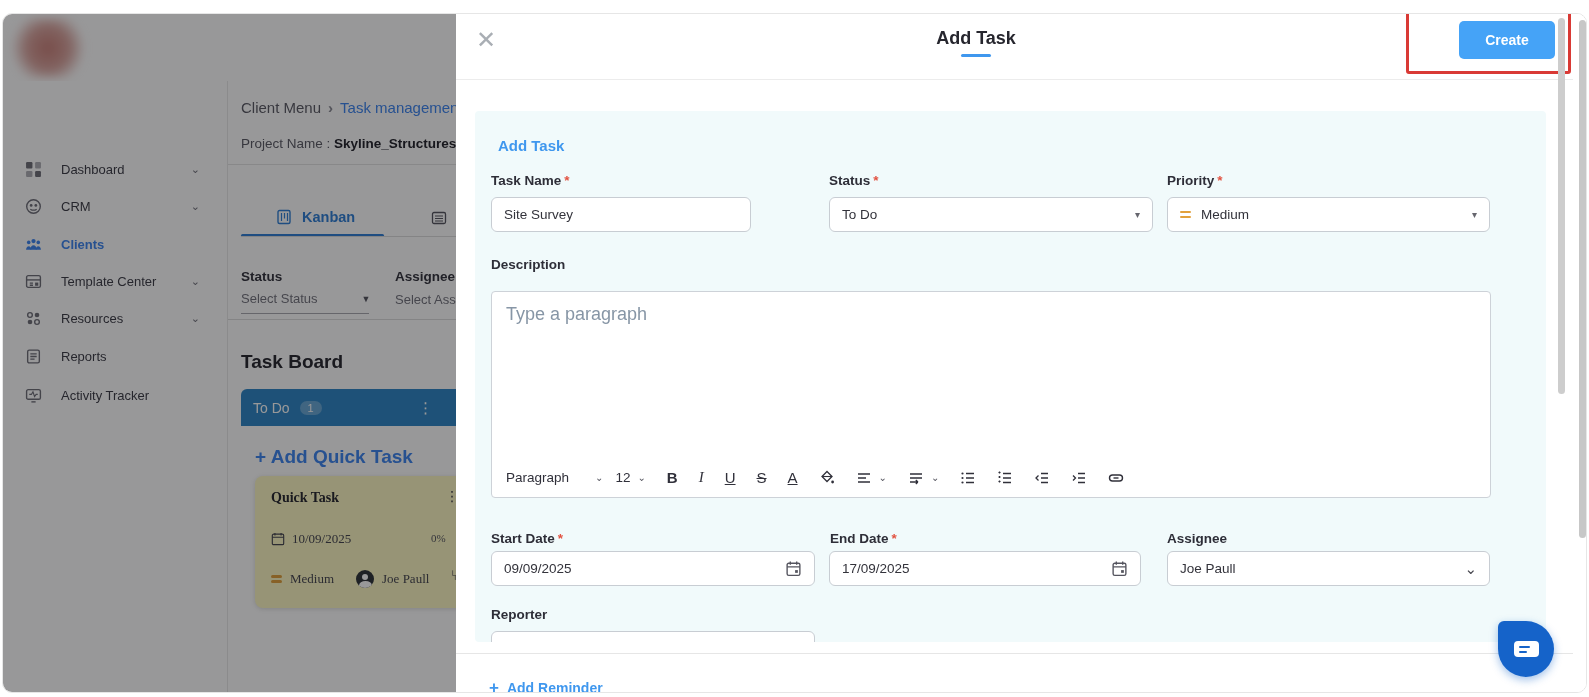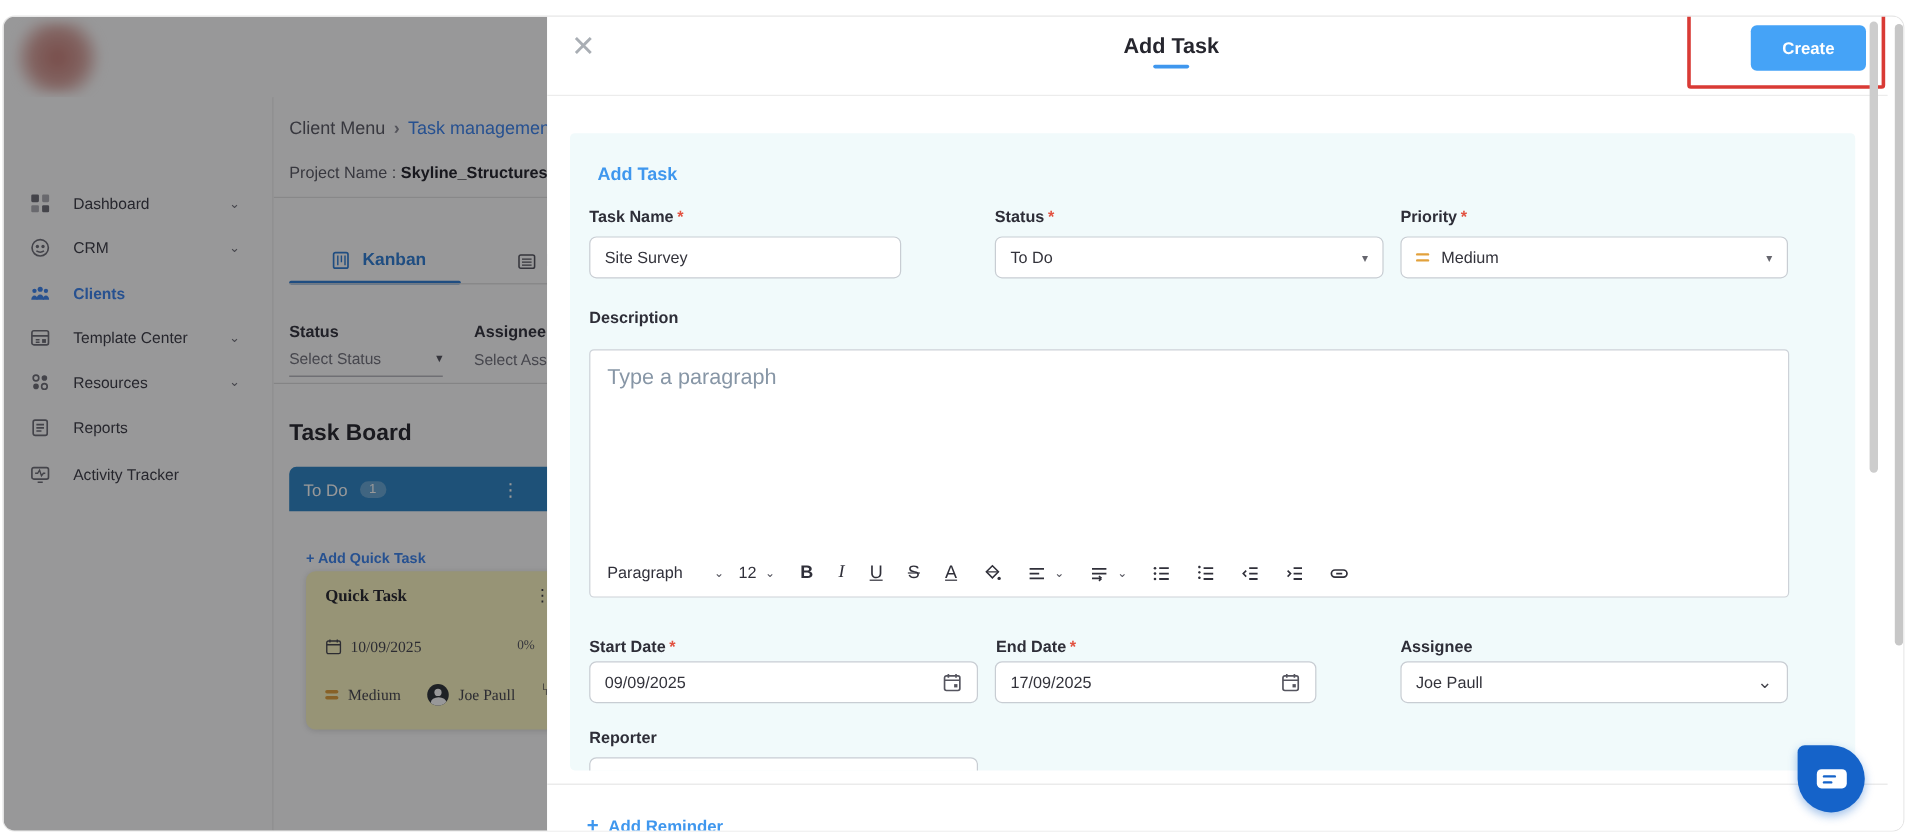--- a/index.html
+++ b/index.html
@@ -34,21 +34,21 @@
   .flt-label { position:absolute; font-size:13.5px; font-weight:bold; color:#33333d; white-space:nowrap; }
   .flt-value { position:absolute; font-size:13px; color:#73737d; white-space:nowrap; display:flex; align-items:center; }
   .flt-caret { font-size:9px; color:#55555f; }
   .flt-line { position:absolute; height:1px; background:#a9a9b0; }
   .sect-divider { position:absolute; left:0; top:238px; width:228px; height:1px; background:#dcdcdc; }
 
   .board-title { position:absolute; left:13px; top:270px; font-size:19px; font-weight:bold; color:#26262e; }
   .todo-header { position:absolute; left:13px; top:308px; width:240px; height:37px; background:var(--todo-header,#2e86c6); border-radius:6px 6px 0 0; display:flex; align-items:center; padding:0 12px; gap:10px; color:#fff; font-size:14px; }
   .todo-badge { background:rgba(255,255,255,.28); border-radius:10px; padding:1px 8px; font-size:11px; }
   .todo-kebab { position:absolute; right:48px; color:#fff; font-size:15px; letter-spacing:0; }
-  .add-quick { position:absolute; left:27px; top:377px; font-size:12px; font-weight:bold; color:var(--link-blue,#3d85f0); white-space:nowrap; cursor:pointer; }
+  .add-quick { position:absolute; left:27px; top:365px; font-size:19px; font-weight:bold; color:var(--link-blue,#3d85f0); white-space:nowrap; cursor:pointer; }
   .qcard { position:absolute; left:27px; top:395px; width:240px; height:132px; background:#fef9c3; border-radius:8px; box-shadow:0 1px 5px rgba(0,0,0,.14);font-family:Liberation Serif, serif; }
   .qcard-title { position:absolute; left:16px; top:14px; font-size:14px; font-weight:bold; color:#26262e; }
   .qcard-kebab { position:absolute; left:190px; top:12px; color:#3a3a44; font-size:14px; cursor:pointer; }
   .qcard-date { position:absolute; left:16px; top:55px; display:flex; align-items:center; gap:7px; font-size:13px; color:#45454f; }
   .qcard-progress { position:absolute; left:176px; top:56px; font-size:11px; color:#55555f; }
   .qcard-bottom { position:absolute; left:16px; top:94px; display:flex; align-items:center; gap:8px; font-size:13px; color:#45454f; white-space:nowrap; }
   .prio-bars i { display:block; width:11px; height:2.5px; background:var(--priority-orange,#e2a13c); border-radius:2px; margin:2.5px 0; }
   .avatar { width:18px; height:18px; border-radius:50%; background:#2e3338; position:relative; overflow:hidden; flex:0 0 18px; margin-left:14px; }
   .avatar::before { content:""; position:absolute; left:6px; top:3.5px; width:6px; height:6px; border-radius:50%; background:#fff; }
   .avatar::after { content:""; position:absolute; left:2.5px; top:11px; width:13px; height:9px; border-radius:50% 50% 0 0; background:#fff; }
@@ -411,21 +411,21 @@
       <div class="f-box" style="left:16px; top:440px; width:324px;">
         <span>09/09/2025</span>
         <span class="cal-icn">
           <svg viewBox="0 0 16 16" width="17" height="17" fill="none" stroke="#55555f" stroke-width="1.3">
               <rect x="2" y="3" width="12" height="11.5" rx="1.5"></rect>
               <path d="M5 1.5v3M11 1.5v3M2 6.5h12"></path>
               <rect x="9.5" y="9.5" width="2.6" height="2.6" fill="#55555f" stroke="none"></rect>
             </svg>
         </span>
       </div>
-      <div class="f-box" style="left:354px; top:440px; width:268px;">
+      <div class="f-box" style="left:354px; top:440px; width:312px;">
         <span>17/09/2025</span>
         <span class="cal-icn">
           <svg viewBox="0 0 16 16" width="17" height="17" fill="none" stroke="#55555f" stroke-width="1.3">
               <rect x="2" y="3" width="12" height="11.5" rx="1.5"></rect>
               <path d="M5 1.5v3M11 1.5v3M2 6.5h12"></path>
               <rect x="9.5" y="9.5" width="2.6" height="2.6" fill="#55555f" stroke="none"></rect>
             </svg>
         </span>
       </div>
       <div class="f-box" style="left:692px; top:440px; width:323px;">

